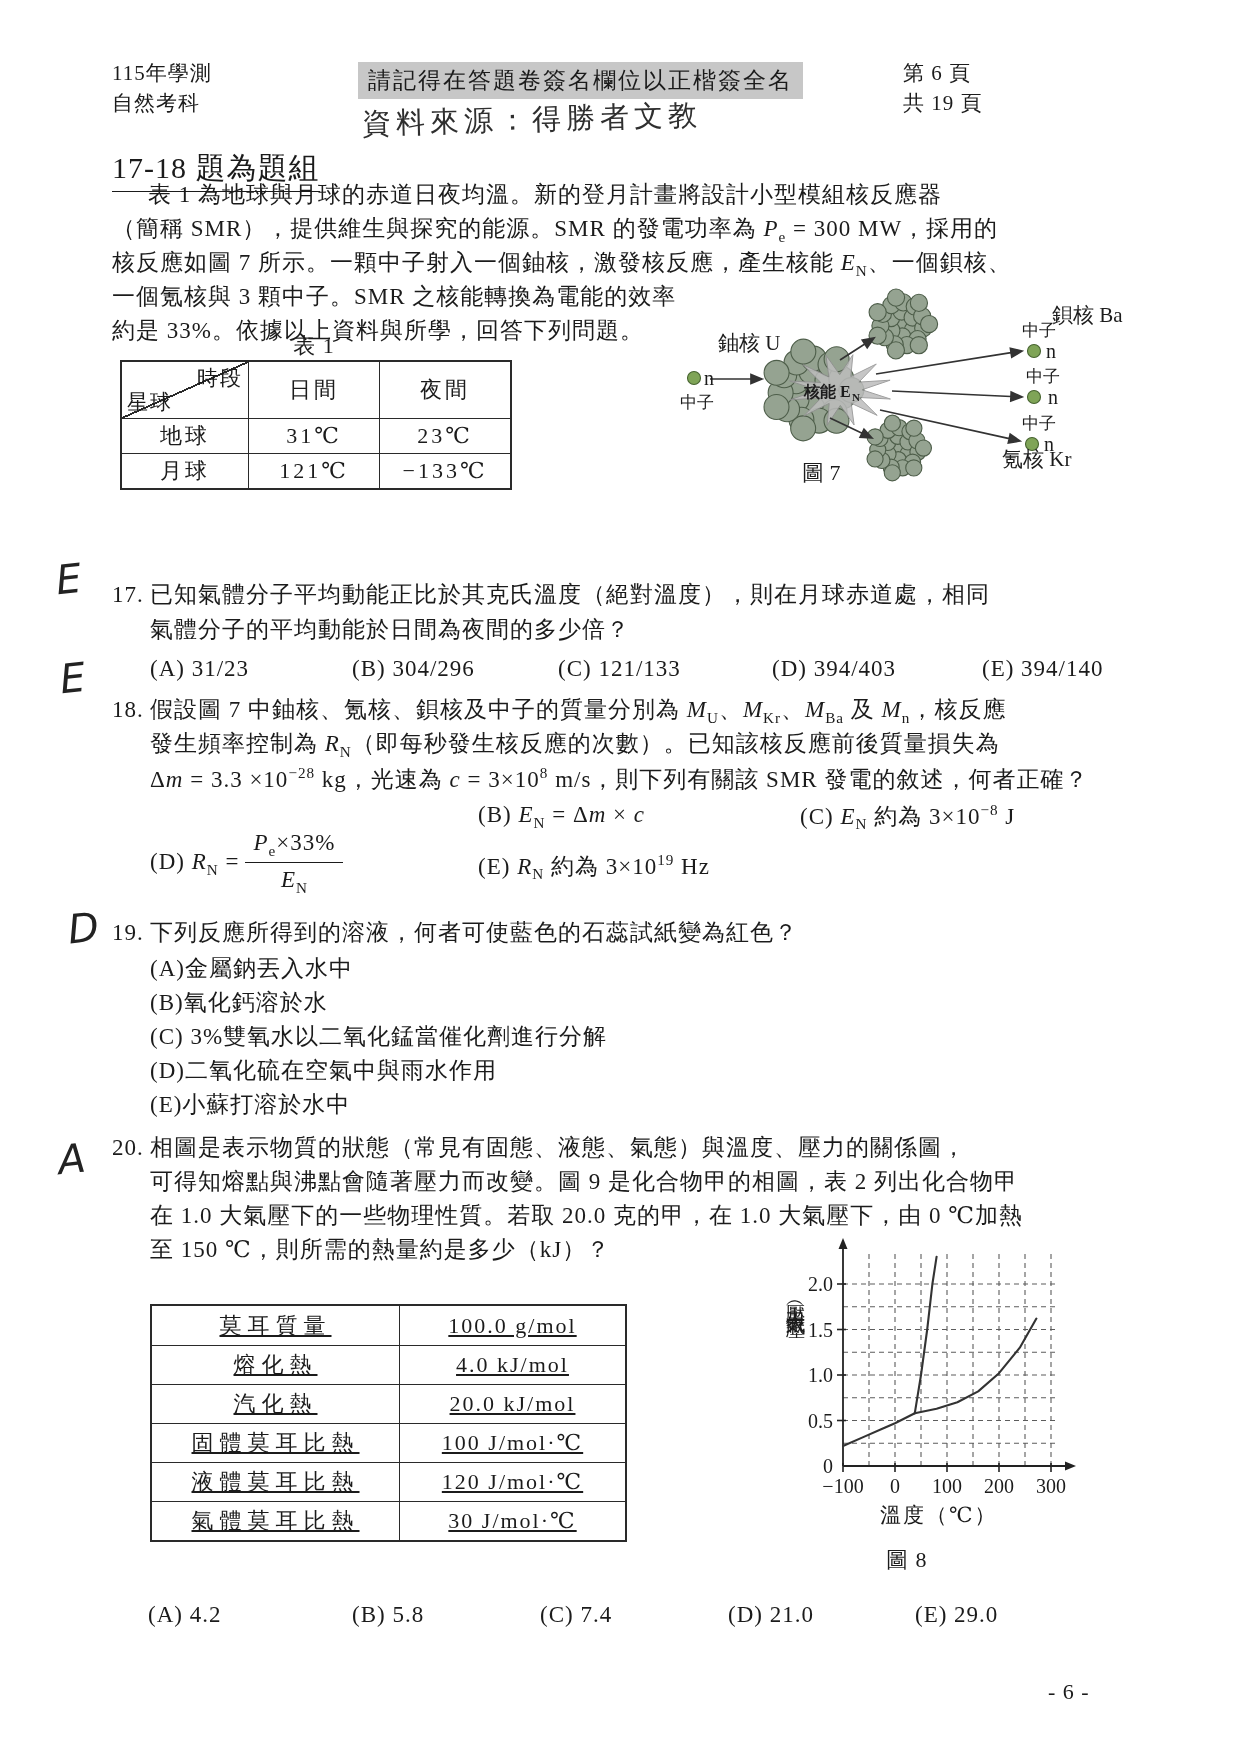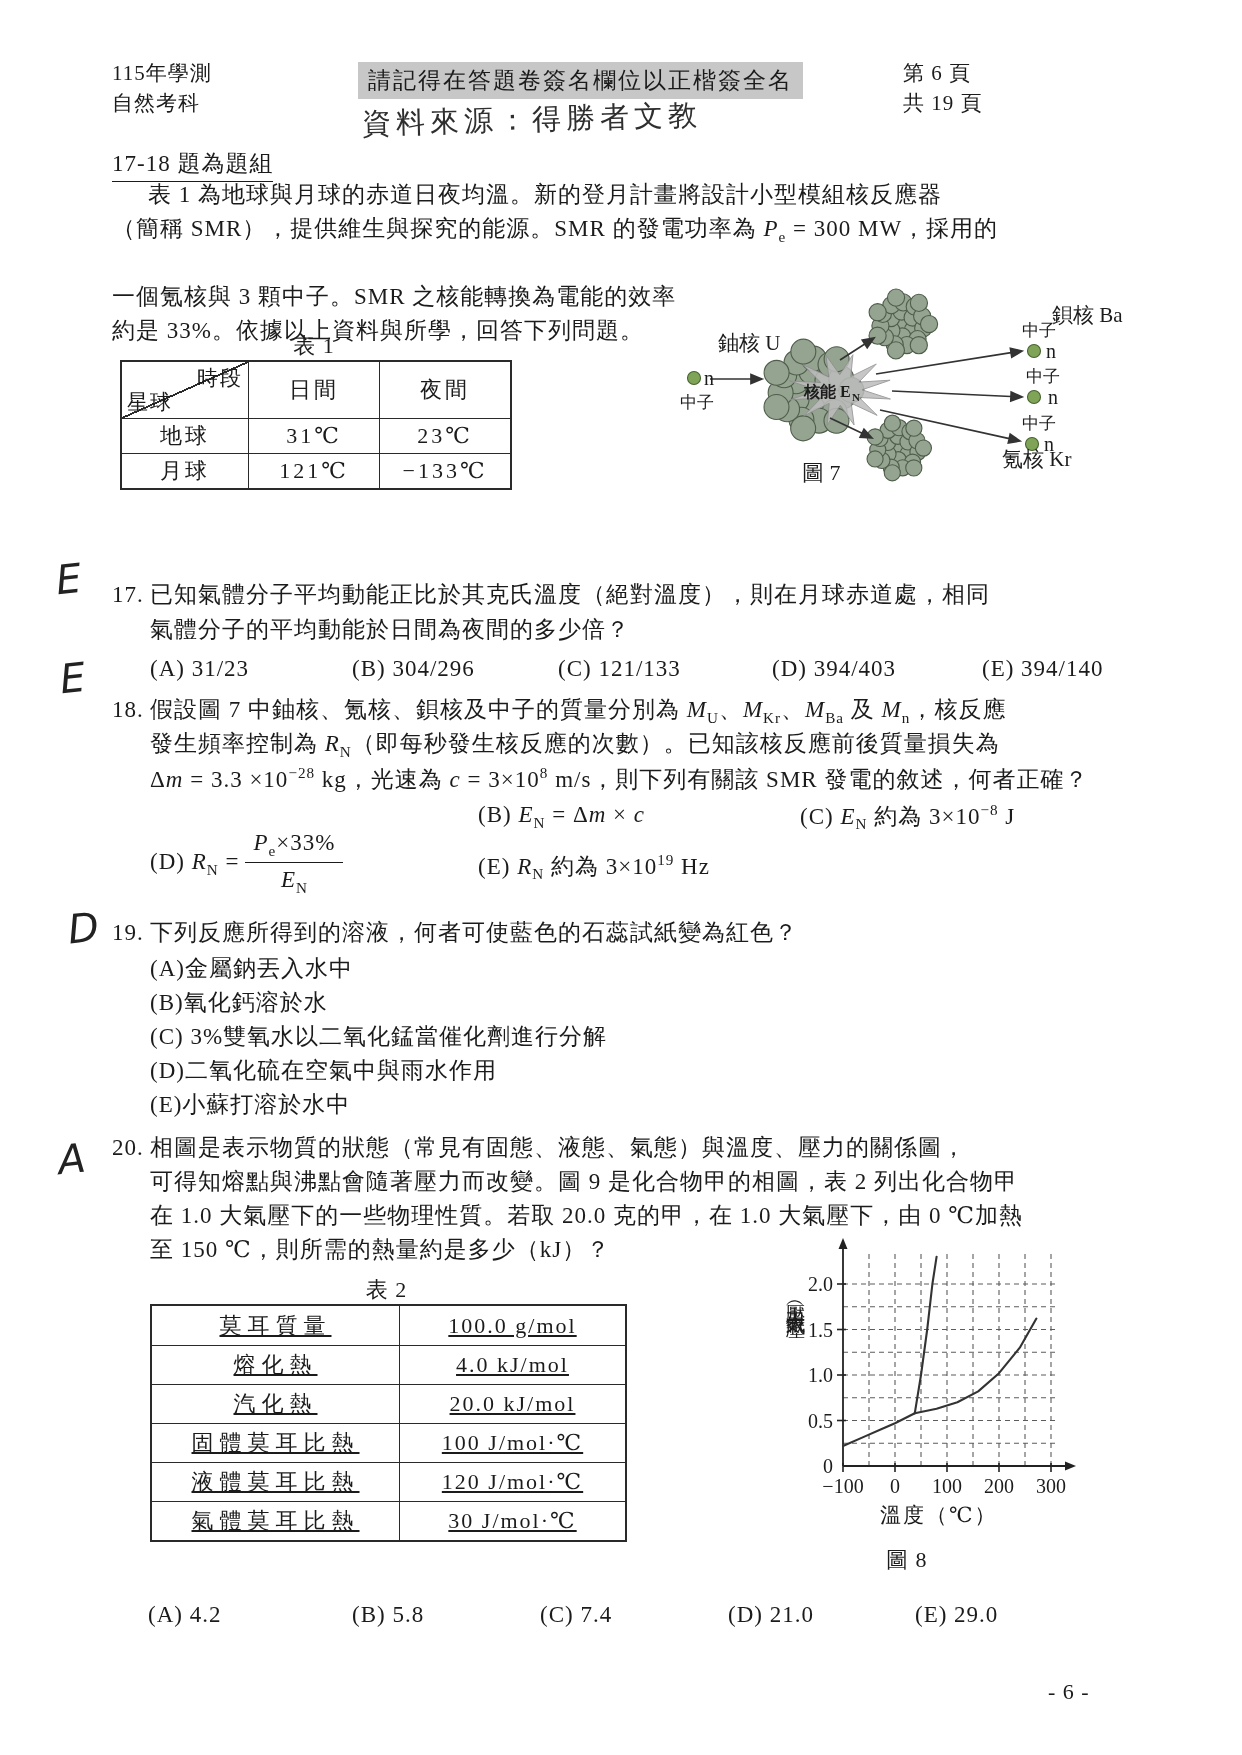--- a/index.html
+++ b/index.html
@@ -9,21 +9,21 @@
   .sm{font-size:21px;}
   .rt-i{font-style:italic;}
   .rt-sub{vertical-align:sub;font-size:0.66em;}
   .rt-sup{vertical-align:super;font-size:0.66em;}
   .notice{position:absolute;left:358px;top:62px;background:#c7c7c7;padding:3px 10px;
           font-size:23px;letter-spacing:2px;white-space:nowrap;}
   .handnote{position:absolute;left:362px;top:100px;font-family:"DejaVu Sans",sans-serif;
             font-size:29px;letter-spacing:5px;color:#2f2f2f;transform:rotate(-1.5deg);white-space:nowrap;}
   .answer-mark{position:absolute;font-family:"DejaVu Sans",sans-serif;font-size:40px;color:#222;
                transform:rotate(-6deg);font-style:italic;}
-  .group-heading{position:absolute;left:112px;top:148px;font-size:23px;letter-spacing:1px;
+  .group-heading{position:absolute;left:112px;top:148px;font-size:30px;letter-spacing:1px;
                  border-bottom:1.6px solid #1b1b1b;padding-bottom:2px;}
   
   .t1{position:absolute;left:120px;top:360px;display:grid;grid-template-columns:126px 131px 131px;
       grid-template-rows:56px 35px 35px;border:2px solid #2a2a2a;}
   .t1 .c{border-left:1.4px solid #2a2a2a;border-top:1.4px solid #2a2a2a;display:flex;
          align-items:center;justify-content:center;font-size:22px;letter-spacing:3px;}
   .t1 .c.nb-l{border-left:none}.t1 .c.nb-t{border-top:none}
   .corner{position:relative;background:linear-gradient(to bottom right,transparent calc(50% - 0.9px),
           #2a2a2a calc(50% - 0.9px),#2a2a2a calc(50% + 0.9px),transparent calc(50% + 0.9px));text-align:right;}
   .corner .ct{position:absolute;top:2px;right:5px;font-size:21px;letter-spacing:2px;}
@@ -66,20 +66,21 @@
   <div class="line sm" style="left:112px;top:90px">自然考科</div>
   <div class="notice">請記得在答題卷簽名欄位以正楷簽全名</div>
   <div class="handnote">資料來源：得勝者文教</div>
   <div class="line sm" style="left:903px;top:60px">第  6  頁</div>
   <div class="line sm" style="left:903px;top:90px">共 19 頁</div>
 
   <div class="group-heading">17-18 題為題組</div>
 
   <div class="line" style="left:148px;top:180px">表 1 為地球與月球的赤道日夜均溫。新的登月計畫將設計小型模組核反應器</div>
   <div class="line" style="left:112px;top:214px"><span>（簡稱 SMR），提供維生與探究的能源。SMR 的發電功率為 </span><span class="rt-i">P</span><span class="rt-sub">e</span><span> = 300 MW，採用的</span></div>
+  <div class="line" style="left:112px;top:248px"><span>核反應如圖 7 所示。一顆中子射入一個鈾核，激發核反應，產生核能 </span><span class="rt-i">E</span><span class="rt-sub">N</span><span>、一個鋇核、</span></div>
   <div class="line" style="left:112px;top:282px">一個氪核與 3 顆中子。SMR 之核能轉換為電能的效率</div>
   <div class="line" style="left:112px;top:316px">約是 33%。依據以上資料與所學，回答下列問題。</div>
 
   <div class="line" style="left:120px;top:332px;width:388px;text-align:center;font-size:22px">表 1</div>
   <div class="t1">
     <div class="c nb-l nb-t corner">
       <span class="ct">時段</span>
       <span class="cb">星球</span>
     </div>
     <div class="c nb-t">日間</div>
@@ -236,21 +237,20 @@
   <div class="line" style="left:150px;top:1056px">(D)二氧化硫在空氣中與雨水作用</div>
   <div class="line" style="left:150px;top:1090px">(E)小蘇打溶於水中</div>
 
   <div class="answer-mark" style="left:58px;top:1136px">A</div>
   <div class="line" style="left:112px;top:1133px">20.</div>
   <div class="line" style="left:150px;top:1133px">相圖是表示物質的狀態（常見有固態、液態、氣態）與溫度、壓力的關係圖，</div>
   <div class="line" style="left:150px;top:1167px">可得知熔點與沸點會隨著壓力而改變。圖 9 是化合物甲的相圖，表 2 列出化合物甲</div>
   <div class="line" style="left:150px;top:1201px">在 1.0 大氣壓下的一些物理性質。若取 20.0 克的甲，在 1.0 大氣壓下，由 0 ℃加熱</div>
   <div class="line" style="left:150px;top:1235px">至 150 ℃，則所需的熱量約是多少（kJ）？</div>
 
-  <div class="line" style="left:150px;top:1276px;width:473px;text-align:center;font-size:22px">表 2</div>
   <div class="t2">
     <div class="c nb-l nb-t lab">莫耳質量</div>
     <div class="c nb-t val">100.0 g/mol</div>
     <div class="c nb-l lab">熔化熱</div>
     <div class="c val">4.0 kJ/mol</div>
     <div class="c nb-l lab">汽化熱</div>
     <div class="c val">20.0 kJ/mol</div>
     <div class="c nb-l lab">固體莫耳比熱</div>
     <div class="c val">100 J/mol·℃</div>
     <div class="c nb-l lab">液體莫耳比熱</div>

